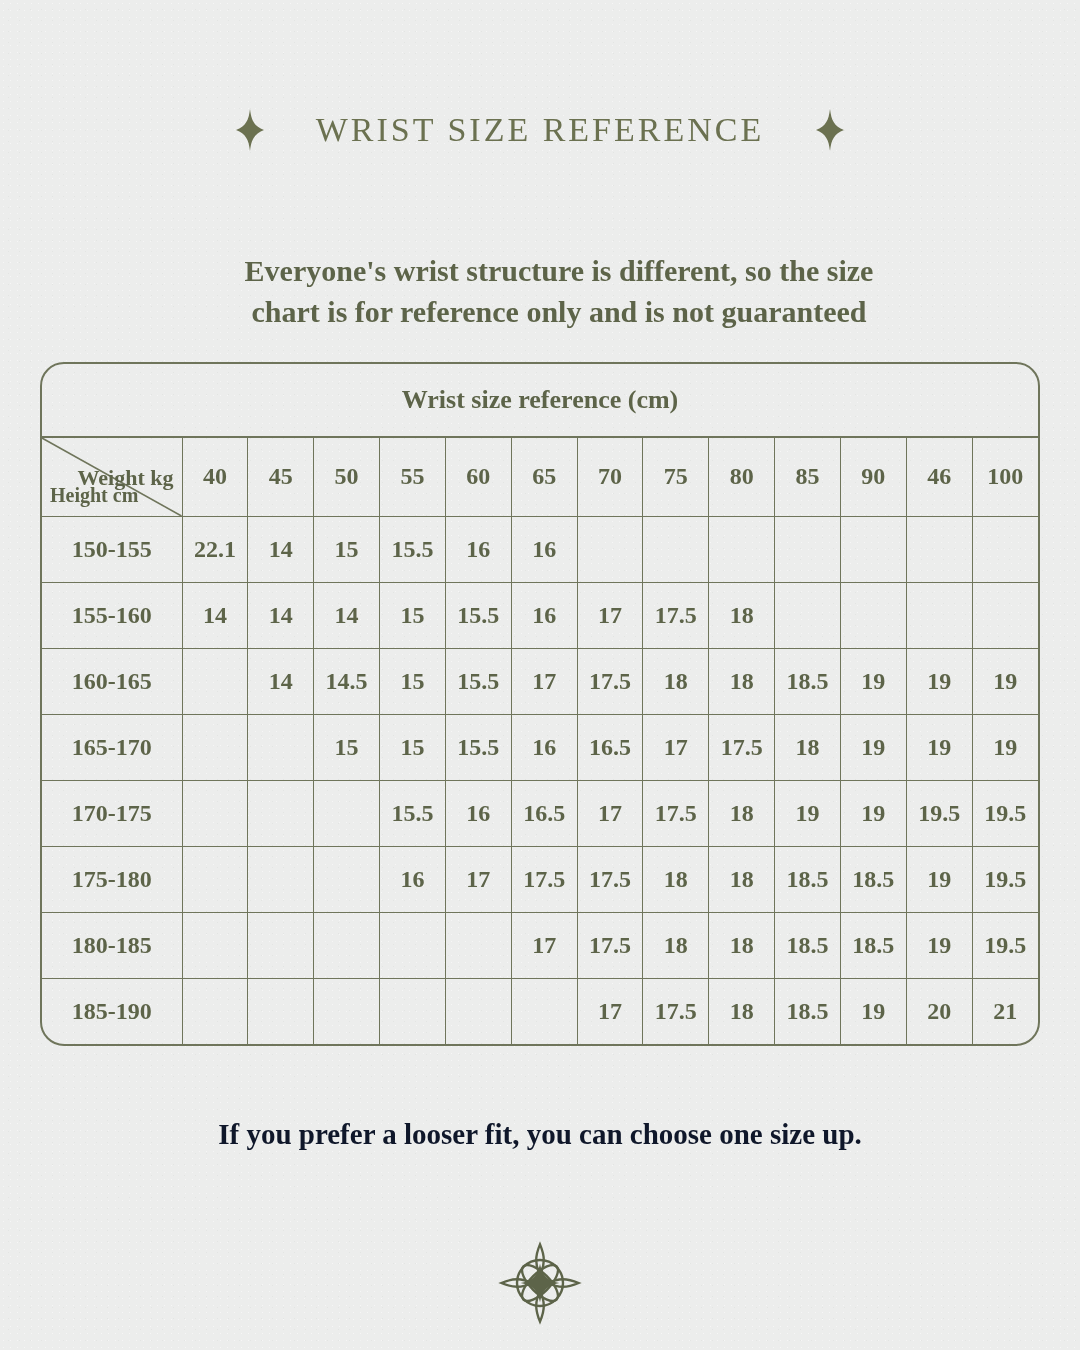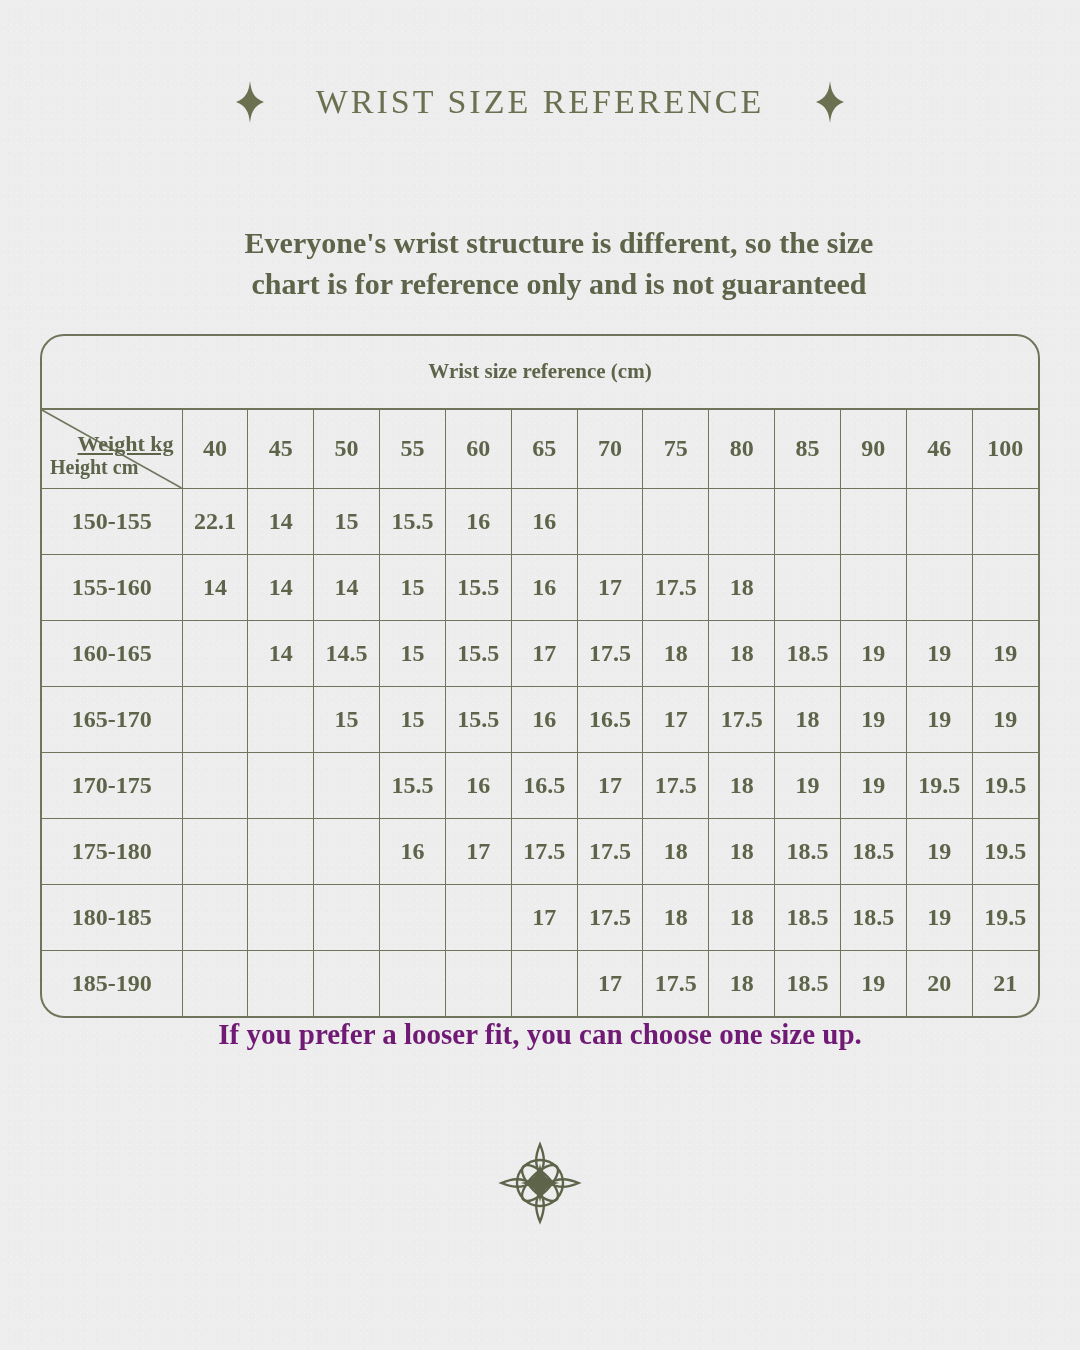--- a/index.html
+++ b/index.html
@@ -10,21 +10,21 @@
       radial-gradient(rgba(255,255,255,.5) 0.8px, transparent 0.8px),
       radial-gradient(rgba(170,172,168,.12) 0.8px, transparent 0.8px);
     background-size:7px 7px, 11px 11px;
     background-position:0 0, 3px 4px;
     font-family:"Liberation Serif", serif;
     color:#5d6449;
     overflow:hidden;
   }
   .title-row{
     display:flex;align-items:center;justify-content:center;gap:52px;
-    padding-top:60px;
+    padding-top:88px;
   }
   .page-title{
     font-size:34px;letter-spacing:3px;font-weight:400;color:#6b7150;
   }
   .sparkle{width:28px;height:42px;flex:0 0 auto;}
   .sparkle svg{display:block;width:100%;height:100%;}
   .intro{
     margin-top:78px;
     text-align:center;
     font-weight:bold;
@@ -37,21 +37,21 @@
     width:996px;
     margin:30px auto 0 auto;
     border:2px solid #6f755b;
     border-radius:24px;
     overflow:hidden;
     background:transparent;
   }
   .chart-caption{
     height:72px;
     display:flex;align-items:center;justify-content:center;
-    font-weight:bold;font-size:21px;color:#5d6449;
+    font-weight:bold;font-size:26px;color:#5d6449;
     border-bottom:2px solid #6f755b;
   }
   table.size-table{
     width:100%;
     border-collapse:collapse;
     border:hidden; 
     table-layout:fixed;
   }
   table.size-table col.col-label{width:140px;}
   table.size-table th, table.size-table td{
@@ -60,27 +60,28 @@
     vertical-align:middle;
     font-weight:bold;
     font-size:24px;
     color:#5d6449;
     padding:0;
   }
   tr.header-row th{height:78px;}
   tr.body-row td{height:65px;}
   .corner-cell{position:relative;}
   .corner-cell svg.diag{position:absolute;inset:0;width:100%;height:100%;}
-  .corner-top{position:absolute;top:21px;right:8px;font-size:22px;text-decoration:underline;}
+  .corner-top{position:absolute;top:27px;right:8px;font-size:22px;}
   .corner-bottom{position:absolute;bottom:9px;left:8px;font-size:20px;}
   .footer-note{
+    margin-top:72px;
     text-align:center;
     font-weight:bold;
     font-size:29px;
-    color:#701a75;
+    color:#0f172a;
   }
   .brand-block{
     margin-top:86px;
     display:flex;flex-direction:column;align-items:center;gap:14px;
   }
   .brand-emblem{width:92px;height:92px;}
   .brand-emblem svg{display:block;width:100%;height:100%;}
 </style>
 </head>
 <body>

